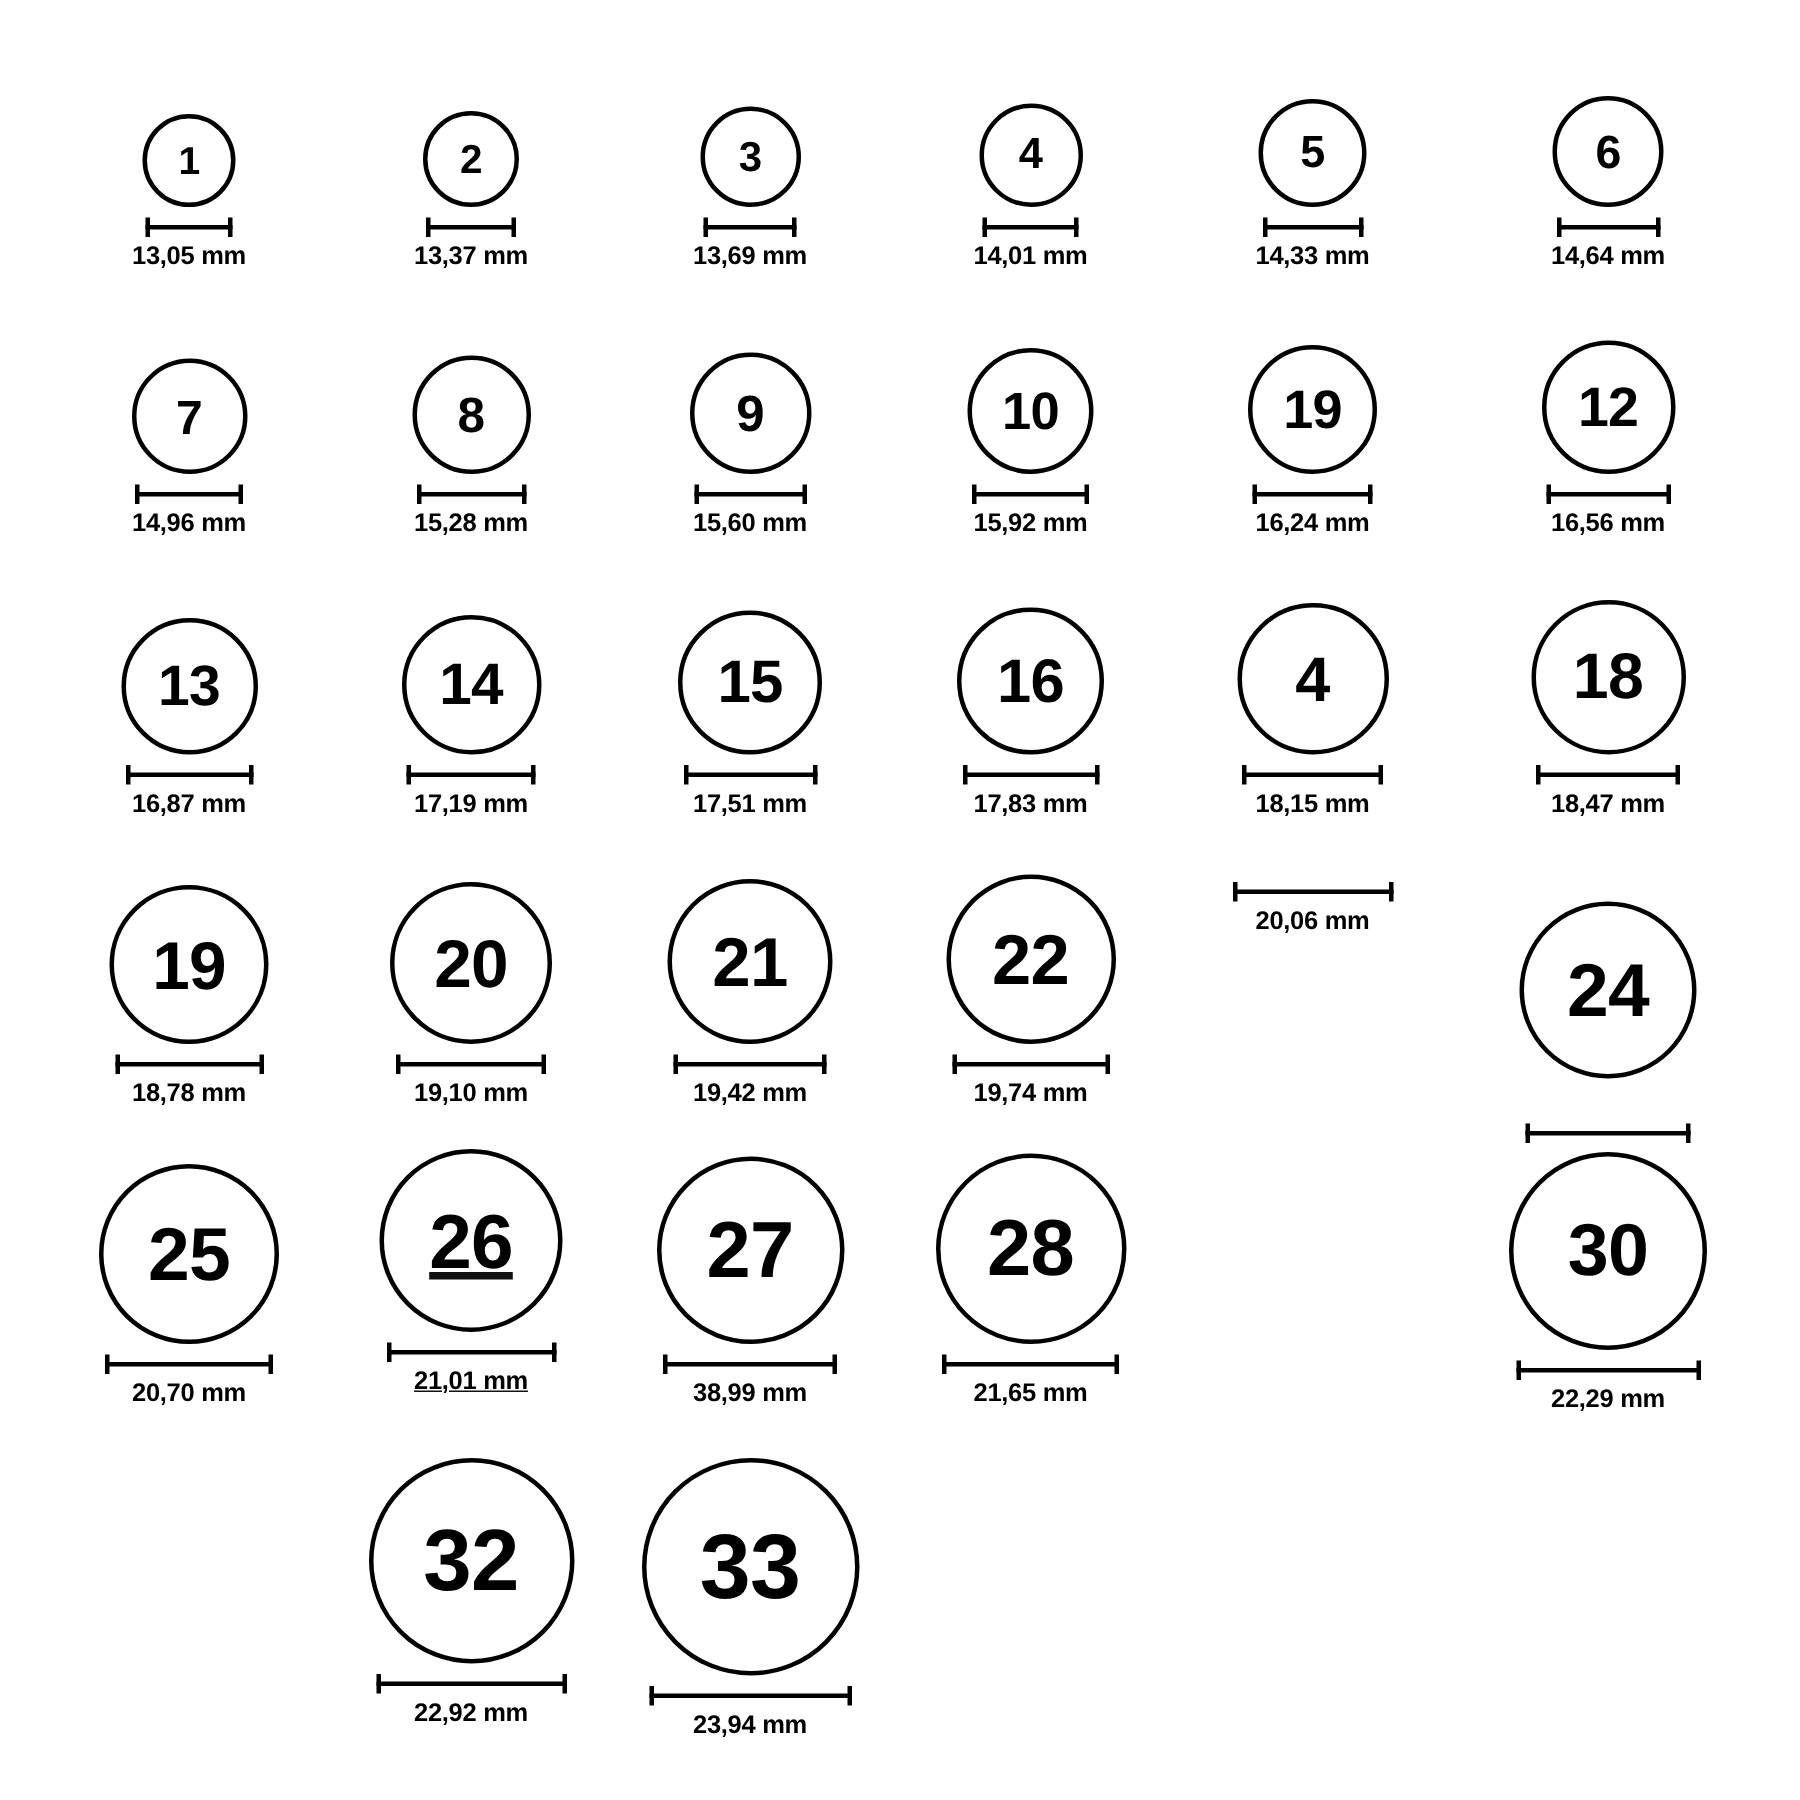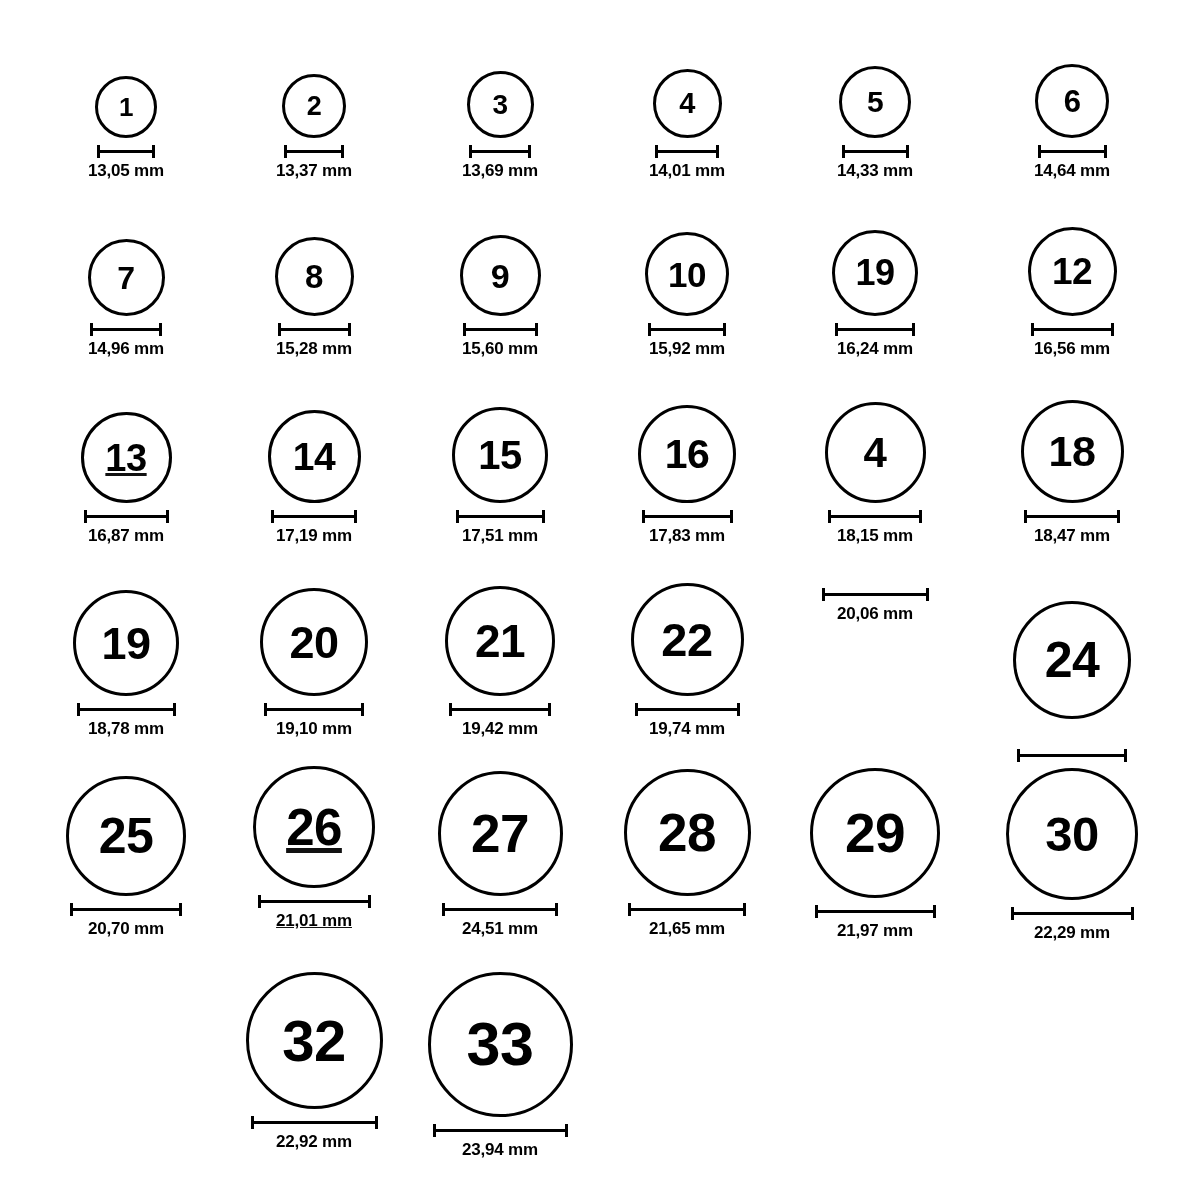--- a/index.html
+++ b/index.html
@@ -215,21 +215,21 @@
       </div>
       <div class="measure" style="width: 83px;">
         <div class="tick left"></div>
         <div class="bar"></div>
         <div class="tick right"></div>
       </div>
       <div class="mm">16,56 mm</div>
     </div>
     <div class="cell" style="left: 36px; top: 382px; width: 180px;">
       <div style="height: 30px;"></div>
-      <div class="ring" style="width: 91px; height: 91px; text-decoration: underline;">
+      <div class="ring" style="width: 91px; height: 91px;">
         <span class="ring-label" style="font-size: 38px;">13</span>
       </div>
       <div class="measure" style="width: 85px;">
         <div class="tick left"></div>
         <div class="bar"></div>
         <div class="tick right"></div>
       </div>
       <div class="mm">16,87 mm</div>
     </div>
     <div class="cell" style="left: 224px; top: 382px; width: 180px;">
@@ -388,46 +388,34 @@
     <div class="cell" style="left: 410px; top: 768px; width: 180px;">
       <div style="height: 3px;"></div>
       <div class="ring" style="width: 125px; height: 125px;">
         <span class="ring-label" style="font-size: 53px;">27</span>
       </div>
       <div class="measure" style="width: 116px;">
         <div class="tick left"></div>
         <div class="bar"></div>
         <div class="tick right"></div>
       </div>
-      <div class="mm">24,51 mm</div>
+      <div class="mm">38,99 mm</div>
     </div>
     <div class="cell" style="left: 597px; top: 768px; width: 180px;">
       <div style="height: 1px;"></div>
       <div class="ring" style="width: 127px; height: 127px;">
         <span class="ring-label" style="font-size: 53px;">28</span>
       </div>
       <div class="measure" style="width: 118px;">
         <div class="tick left"></div>
         <div class="bar"></div>
         <div class="tick right"></div>
       </div>
       <div class="mm">21,65 mm</div>
     </div>
-    <div class="cell" style="left: 785px; top: 768px; width: 180px;">
-      <div></div>
-      <div class="ring" style="width: 130px; height: 130px;">
-        <span class="ring-label" style="font-size: 55px;">29</span>
-      </div>
-      <div class="measure" style="width: 121px;">
-        <div class="tick left"></div>
-        <div class="bar"></div>
-        <div class="tick right"></div>
-      </div>
-      <div class="mm">21,97 mm</div>
-    </div>
     <div class="cell" style="left: 982px; top: 768px; width: 180px;">
       <div></div>
       <div class="ring" style="width: 132px; height: 132px;">
         <span class="ring-label" style="font-size: 49px;">30</span>
       </div>
       <div class="measure" style="width: 123px;">
         <div class="tick left"></div>
         <div class="bar"></div>
         <div class="tick right"></div>
       </div>

